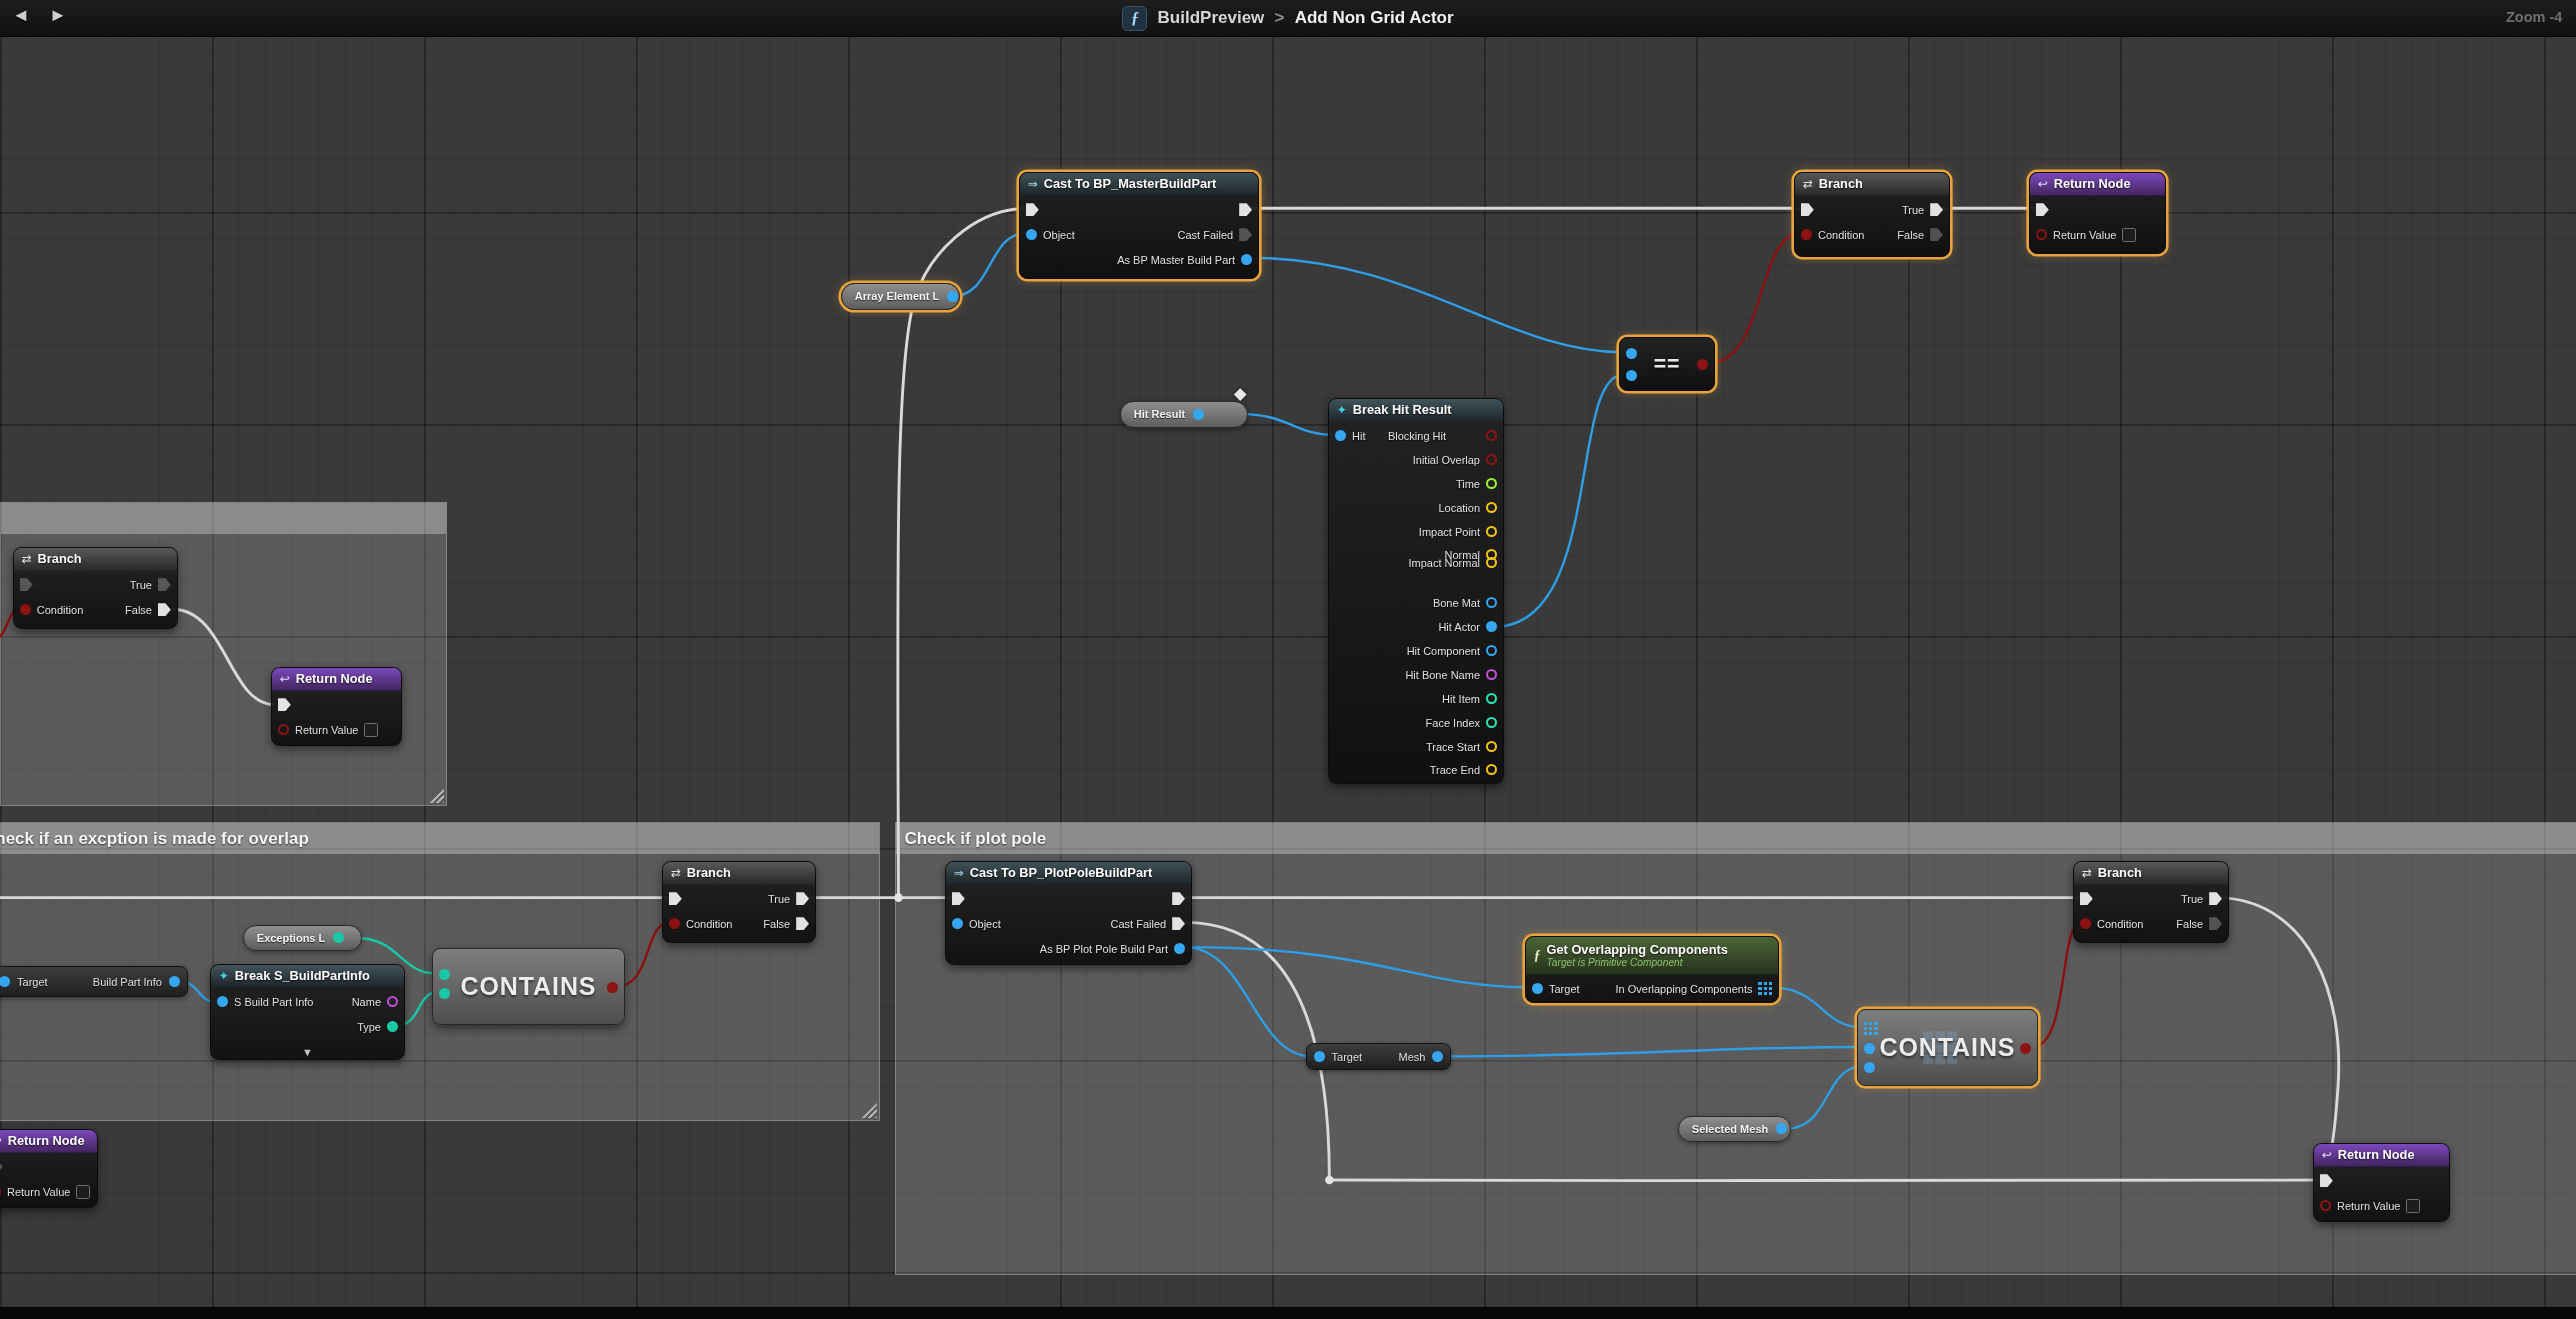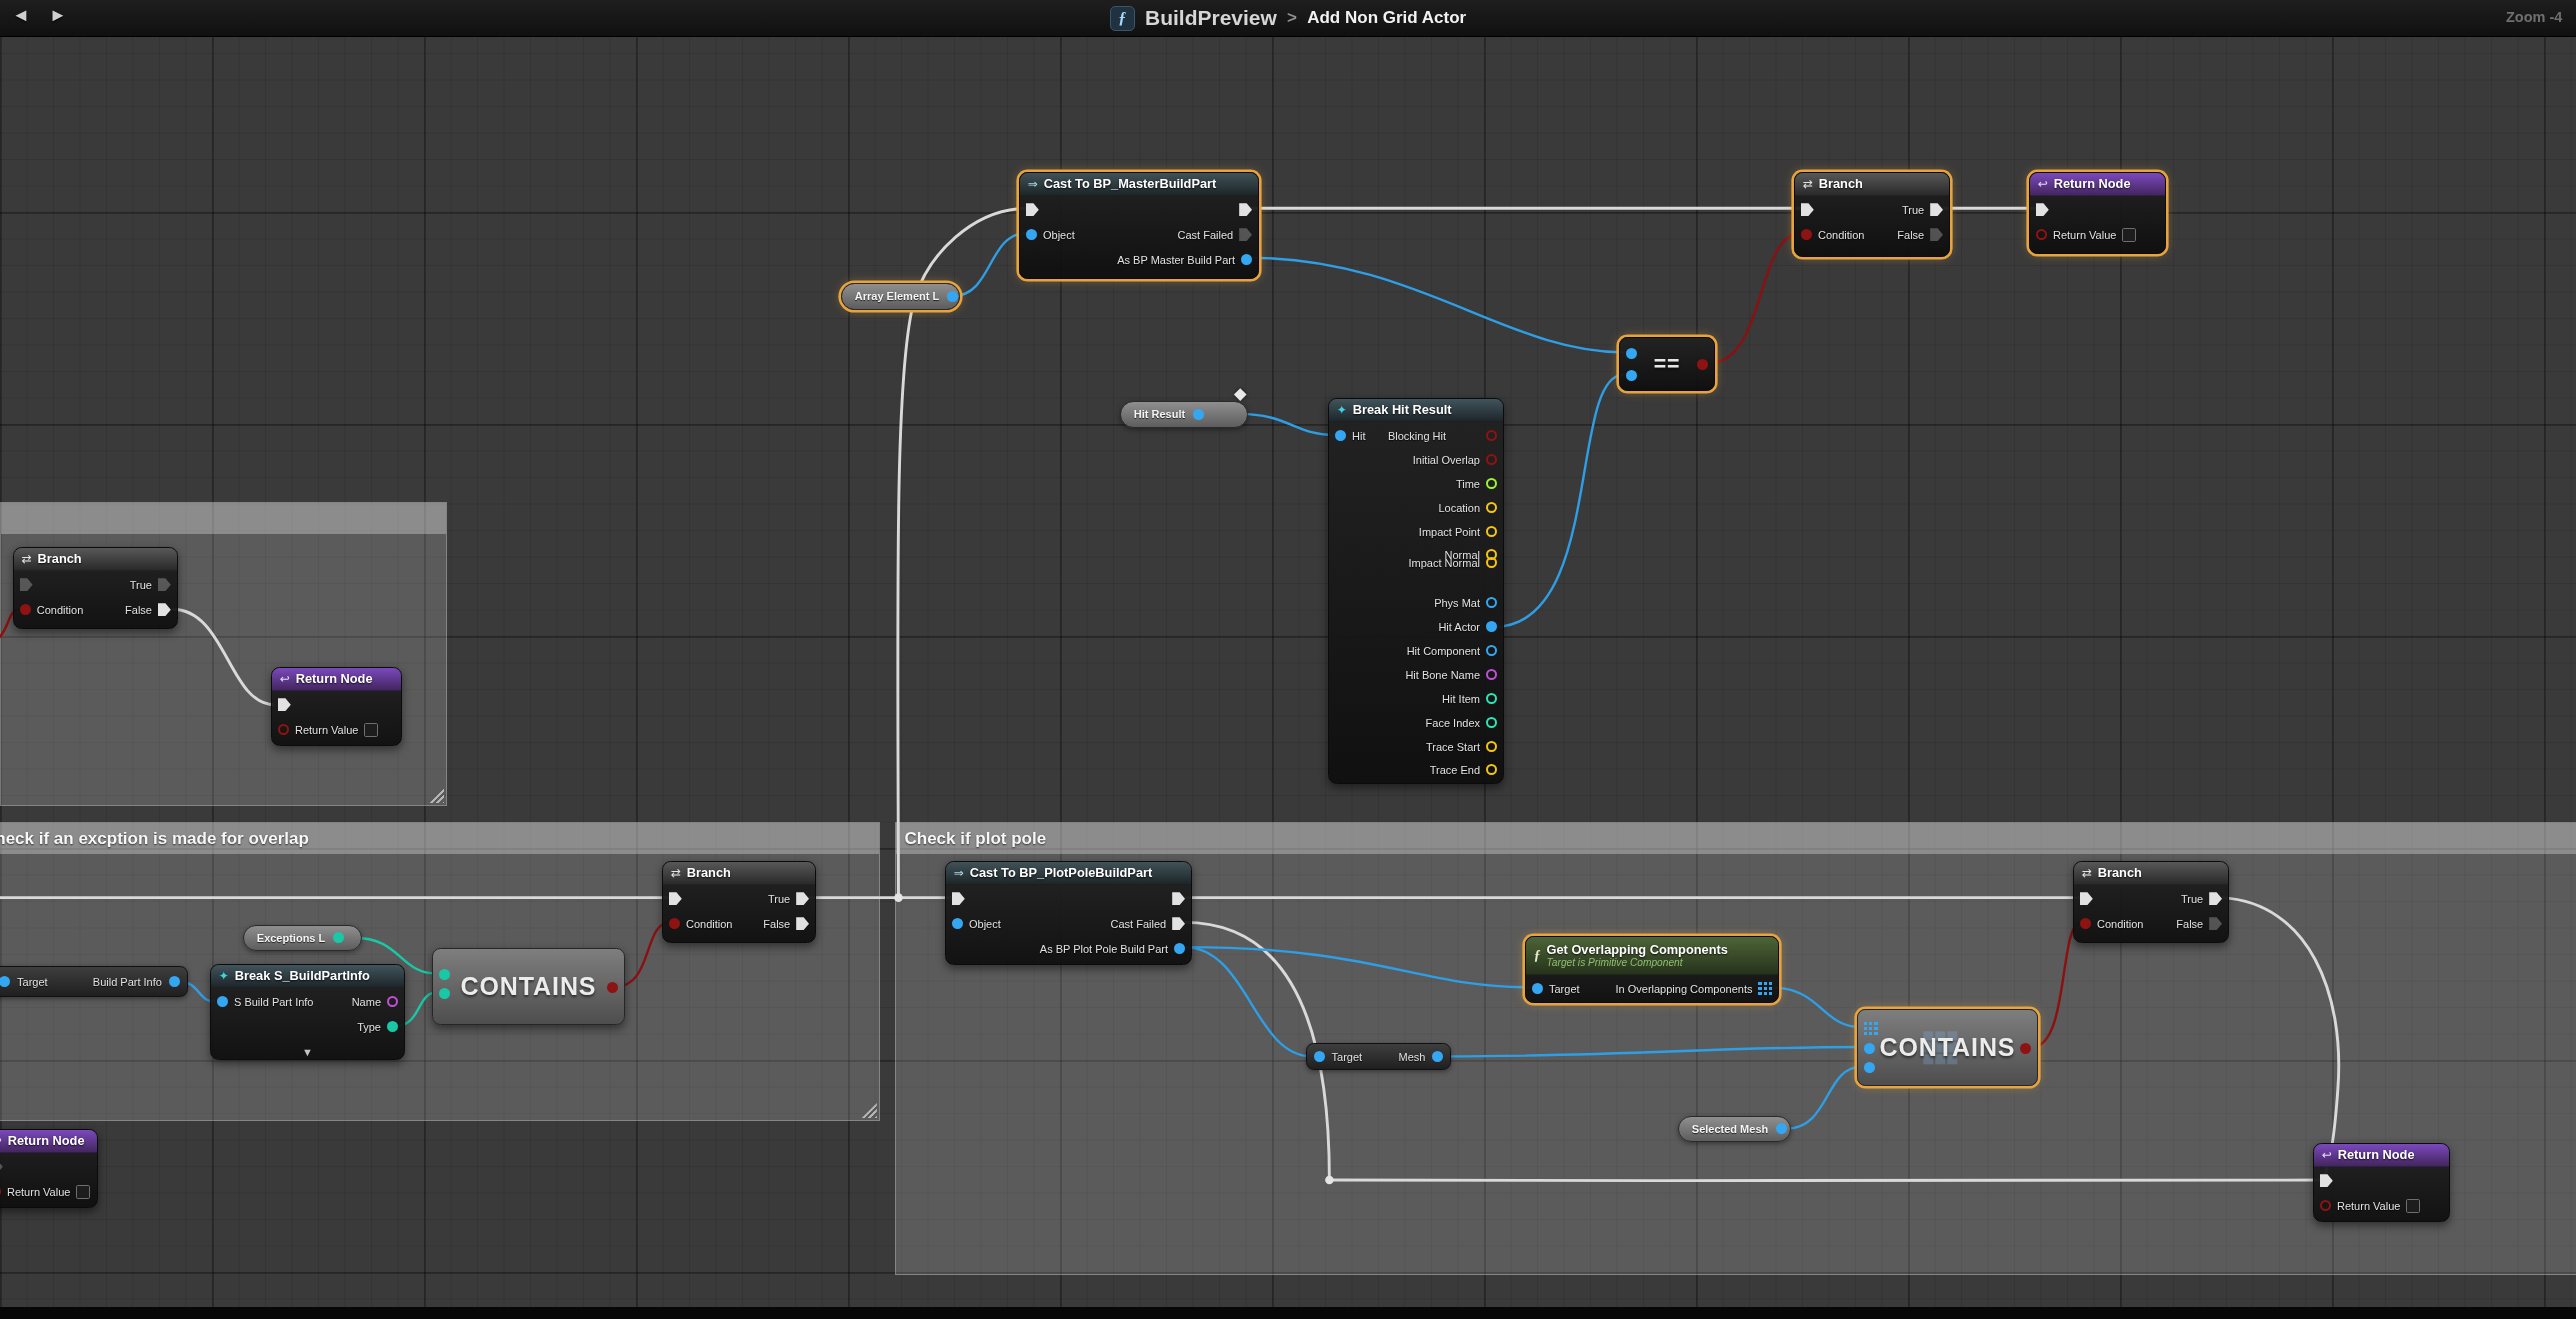--- a/index.html
+++ b/index.html
@@ -22,21 +22,21 @@
   
   #topbar{position:absolute;left:0;top:0;right:0;height:36px;z-index:20;
     background:linear-gradient(180deg,#1e1e1e,#101010);border-bottom:0.9px solid #000;}
   .nav-arrow{position:absolute;top:5.1px;font-size:18px;color:#cfcfcf;cursor:pointer;text-shadow:0 0.9px 1.7px #000;}
   #nav-back{left:12px;} #nav-fwd{left:49px;}
   .breadcrumb{position:absolute;left:0;right:0;top:0;height:36px;display:flex;align-items:center;
     justify-content:center;gap:10.2px;pointer-events:none;}
   .fn-badge{width:23px;height:23px;border-radius:5.1px;background:#20313f;border:0.9px solid #3a566e;
     color:#a9d6ff;font-family:"Liberation Serif",serif;font-style:italic;font-weight:bold;font-size:16px;
     display:flex;align-items:center;justify-content:center;pointer-events:auto;}
-  .crumb-root{color:#d6d6d6;font-size:21px;font-weight:bold;pointer-events:auto;}
+  .crumb-root{color:#d6d6d6;font-size:17px;font-weight:bold;pointer-events:auto;}
   .crumb-sep{color:#8f8f8f;font-size:17px;font-weight:bold;}
   .crumb-cur{color:#f2f2f2;font-size:17px;font-weight:bold;}
   #zoom-label{position:absolute;right:13.7px;top:9.4px;font-size:14.5px;color:#6f6f6f;font-weight:bold;}
   
   #bottombar{position:absolute;left:0;bottom:0;right:0;height:12.8px;background:#070707;z-index:20;}
   
   .comment{position:absolute;background:rgba(255,255,255,.17);border:0.9px solid rgba(255,255,255,.26);
     box-sizing:border-box;}
   .comment-title{height:31px;background:rgba(255,255,255,.30);display:flex;align-items:center;
     padding:0 8.5px;font-size:17px;font-weight:bold;color:#f7f7f7;text-shadow:0 0.9px 1.7px rgba(0,0,0,.65);
@@ -271,21 +271,21 @@
         <div class="pin-row right" style="top: 148px;">
           <span class="pin data" style="border-color: rgb(246, 198, 13);"></span>
           <span class="pin-label">Normal</span>
         </div>
         <div class="pin-row right" style="top: 156px;">
           <span class="pin data" style="border-color: rgb(246, 198, 13);"></span>
           <span class="pin-label">Impact Normal</span>
         </div>
         <div class="pin-row right" style="top: 196px;">
           <span class="pin data" style="border-color: rgb(53, 167, 242);"></span>
-          <span class="pin-label">Phys Mat</span>
+          <span class="pin-label">Bone Mat</span>
         </div>
         <div class="pin-row right" style="top: 220px;">
           <span class="pin data" style="border-color: rgb(53, 167, 242); background: rgb(53, 167, 242);"></span>
           <span class="pin-label">Hit Actor</span>
         </div>
         <div class="pin-row right" style="top: 244px;">
           <span class="pin data" style="border-color: rgb(53, 167, 242);"></span>
           <span class="pin-label">Hit Component</span>
         </div>
         <div class="pin-row right" style="top: 268px;">

